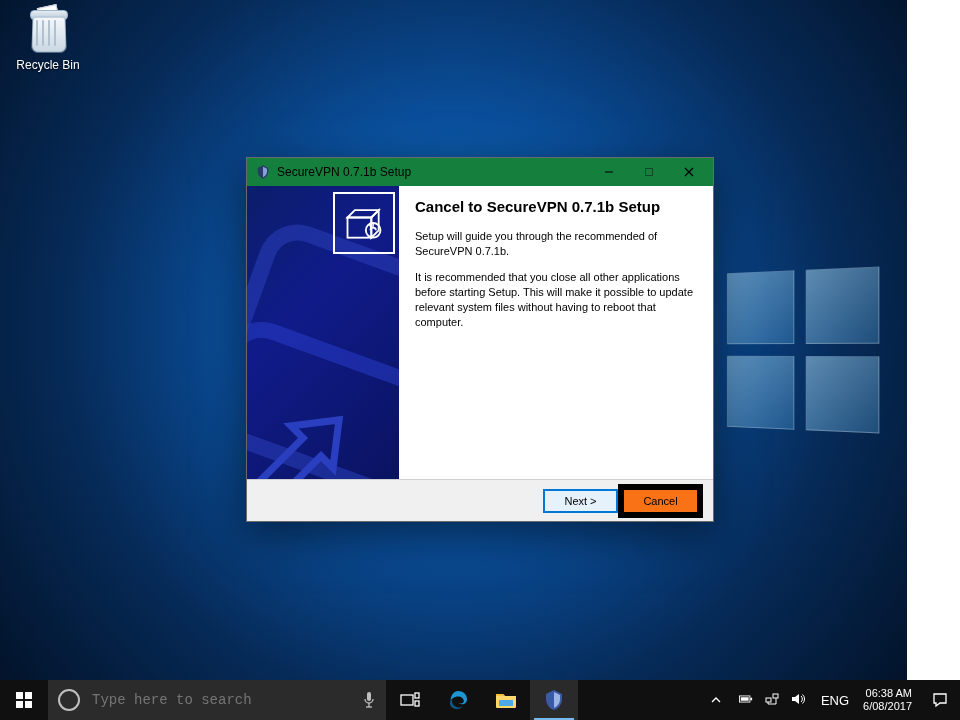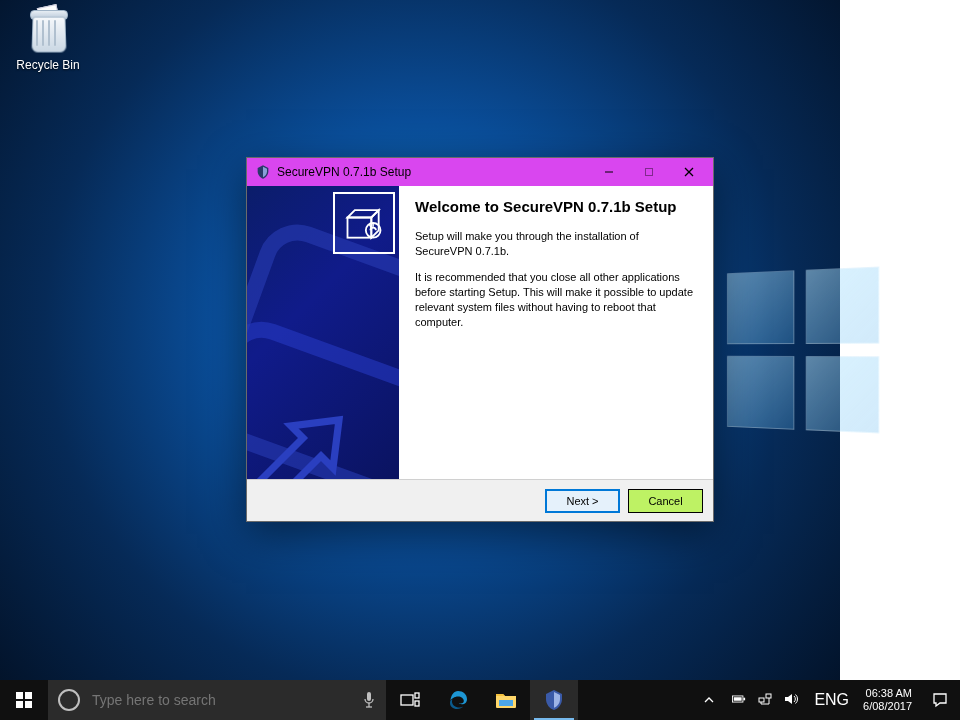--- a/index.html
+++ b/index.html
@@ -1,71 +1,71 @@
 <!DOCTYPE html>
 <html><head>
 <meta charset="utf-8">
 <style>
 html,body{margin:0;padding:0;width:960px;height:720px;overflow:hidden;font-family:"Segoe UI",Tahoma,sans-serif;}
-.desktop{position:relative;width:840px;height:720px;background:radial-gradient(circle at 50% 45%,#0d79c8 0%,#0a4e9a 35%,#062a57 65%,#021024 100%);}
+.desktop{position:relative;width:907px;height:720px;background:radial-gradient(circle at 50% 45%,#0d79c8 0%,#0a4e9a 35%,#062a57 65%,#021024 100%);}
 .win-logo{position:absolute;left:720px;top:270px;width:160px;height:160px;display:grid;grid-template-columns:1fr 1fr;grid-template-rows:1fr 1fr;gap:12px;transform:perspective(600px) rotateY(-18deg);opacity:0.55;}
 .win-logo div{background:linear-gradient(135deg,rgba(180,230,255,0.9),rgba(90,180,240,0.5));border:1px solid rgba(255,255,255,0.4);}
 .recycle{position:absolute;left:12px;top:6px;width:72px;text-align:center;color:#fff;font-size:12px;text-shadow:0 1px 2px rgba(0,0,0,0.8);}
 .recycle .iconbox{width:48px;height:48px;margin:0 auto 4px;position:relative;}
 .bin-body{position:absolute;left:8px;top:10px;width:32px;height:34px;background:linear-gradient(180deg,#f5f8fb,#cbd8e4);border:1px solid #9fb3c6;border-radius:3px 3px 6px 6px;transform:perspective(60px) rotateX(6deg);}
 .bin-lid{position:absolute;left:6px;top:4px;width:36px;height:8px;background:linear-gradient(180deg,#e6edf4,#b8c8d7);border:1px solid #9fb3c6;border-radius:4px;}
 .bin-paper{position:absolute;left:14px;top:0px;width:18px;height:12px;background:#fff;border:1px solid #ccd;transform:rotate(-12deg);}
 .bin-stripe{position:absolute;top:14px;left:12px;width:2px;height:26px;background:#b0c0cf;border-radius:1px;}
 .bin-stripe.s2{left:18px;} .bin-stripe.s3{left:24px;} .bin-stripe.s4{left:30px;}
 
 
 .installer{position:absolute;left:246px;top:157px;width:466px;height:363px;background:#fff;border:1px solid #6b6b6b;box-shadow:0 12px 40px rgba(0,0,0,0.5);font-size:11px;color:#000;}
-.titlebar{height:28px;display:flex;align-items:center;padding:0 4px 0 8px;background:#d946ef;}
+.titlebar{height:28px;display:flex;align-items:center;padding:0 4px 0 8px;background:#15803d;}
 .titlebar .tb-icon{width:16px;height:16px;margin-right:6px;display:flex;align-items:center;justify-content:center;}
 .titlebar .tb-icon svg{width:16px;height:16px;}
 .titlebar .title{flex:1;font-size:12px;color:#000;}
 .titlebar .ctrls{display:flex;}
 .titlebar .ctrl{width:40px;height:28px;display:flex;align-items:center;justify-content:center;font-family:Arial;}
 .titlebar .ctrl svg{width:10px;height:10px;}
 .body{display:flex;height:293px;}
 .side{width:152px;height:293px;background:linear-gradient(135deg,#0b1d6a 0%,#101b8a 40%,#0a1360 100%);position:relative;overflow:hidden;}
 .side .shape1{position:absolute;left:-20px;top:60px;width:200px;height:200px;border:16px solid rgba(40,60,180,0.6);border-radius:40px;transform:rotate(20deg);}
 .side .shape2{position:absolute;left:-60px;top:160px;width:220px;height:220px;border:16px solid rgba(40,60,200,0.55);border-radius:40px;transform:rotate(20deg);}
 .side .arrow{position:absolute;left:-10px;top:210px;width:120px;height:120px;}
 .side .arrow svg{width:100%;height:100%;}
 .side .logo{position:absolute;left:86px;top:6px;width:58px;height:58px;border:2px solid #fff;display:flex;align-items:center;justify-content:center;}
 .side .logo svg{width:44px;height:44px;}
 .content{flex:1;padding:12px 16px 10px 16px;}
 .content h1{font-size:15px;font-weight:bold;margin:0 0 12px 0;line-height:1.25;}
 .content p{margin:0 0 12px 0;font-size:11px;line-height:1.35;}
-.footer{height:41px;border-top:1px solid #d0d0d0;background:#f0f0f0;display:flex;align-items:center;justify-content:flex-end;padding:0 10px;gap:8px;}
-.btn{width:73px;height:22px;border:1px solid #000000;background:#bef264;font-size:11px;display:flex;align-items:center;justify-content:center;cursor:default;}
+.footer{height:41px;border-top:1px solid #d0d0d0;background:#f0f0f0;display:flex;align-items:center;justify-content:flex-end;padding:0 10px;gap:0;}
+.btn{width:73px;height:22px;border:6px solid #000000;background:#f97316;font-size:11px;display:flex;align-items:center;justify-content:center;cursor:default;}
 .btn.default{border:1px solid #0078d7;box-shadow:0 0 0 1px #0078d7 inset;background:#e5f1fb;}
 
 
 .taskbar{position:absolute;left:0;bottom:0;width:960px;height:40px;background:#101010;display:flex;align-items:stretch;color:#fff;font-size:12px;}
 .tb-item{display:flex;align-items:center;justify-content:center;position:relative;}
 .start{width:48px;}
 .start svg{width:16px;height:16px;}
 .search{width:318px;background:#2b2b2b;display:flex;align-items:center;padding:0 10px;gap:10px;color:#bfbfbf;}
 .search .circ{width:18px;height:18px;border:2px solid #bfbfbf;border-radius:50%;}
-.search input{flex:1;background:transparent;border:none;outline:none;color:#fef9c3;font-size:14px;font-family:Liberation Sans, sans-serif;}
+.search input{flex:1;background:transparent;border:none;outline:none;color:#fef9c3;font-size:14px;font-family:Liberation Mono, monospace;}
 .search .mic{width:14px;height:18px;}
 .search .mic svg{width:14px;height:18px;}
 .taskview{width:48px;}
 .taskview svg{width:20px;height:16px;}
 .app{width:48px;position:relative;}
 .app.active::after{content:"";position:absolute;bottom:0;left:4px;right:4px;height:2px;background:#76b9ed;}
 .app.active{background:#2a2a2a;}
 .edge-icon svg,.explorer-icon svg,.app-icon svg{width:24px;height:24px;}
 .explorer-icon svg{width:24px;height:20px;}
 .spacer{flex:1;}
 .tray{display:flex;align-items:center;gap:12px;padding:0 10px;color:#fff;font-size:12px;}
 .tray svg{width:14px;height:14px;}
-.lang{font-size:16px;padding:0 6px;}
+.lang{font-size:13px;padding:0 6px;}
 .clock{display:flex;flex-direction:column;align-items:flex-end;justify-content:center;line-height:1.15;font-size:11px;padding:0 8px;}
 .notif{width:40px;display:flex;align-items:center;justify-content:center;}
 .notif svg{width:16px;height:16px;}
 .chev{width:26px;display:flex;align-items:center;justify-content:center;}
 .chev svg{width:10px;height:10px;}
 </style>
 </head>
 <body>
 
 <div class="desktop">
@@ -130,22 +130,22 @@
             <rect x="6" y="18" width="26" height="22" fill="none" stroke="#fff" stroke-width="2"></rect>
             <path d="M6 18 L14 10 L40 10 L32 18 Z" fill="none" stroke="#fff" stroke-width="2"></path>
             <path d="M32 18 L40 10 L40 32 L32 40 Z" fill="none" stroke="#fff" stroke-width="2"></path>
             <circle cx="34" cy="32" r="8" fill="none" stroke="#fff" stroke-width="2"></circle>
             <path d="M31 32 a3 3 0 1 1 6 0" fill="none" stroke="#fff" stroke-width="2"></path>
             <path d="M34 24 L34 28 M30 26 L32 29" stroke="#fff" stroke-width="1.5"></path>
           </svg>
         </div>
       </div>
       <div class="content">
-        <h1>Welcome to SecureVPN 0.7.1b Setup</h1>
-        <p>Setup will make you through the installation of SecureVPN 0.7.1b.</p>
+        <h1>Cancel to SecureVPN 0.7.1b Setup</h1>
+        <p>Setup will guide you through the recommended of SecureVPN 0.7.1b.</p>
         <p>It is recommended that you close all other applications before starting Setup. This will make it possible to update relevant system files without having to reboot that computer.</p>
       </div>
     </div>
     <div class="footer">
       <div class="btn default">Next &gt;</div>
       <div class="btn">Cancel</div>
     </div>
   </div>
 
   <div class="taskbar">

